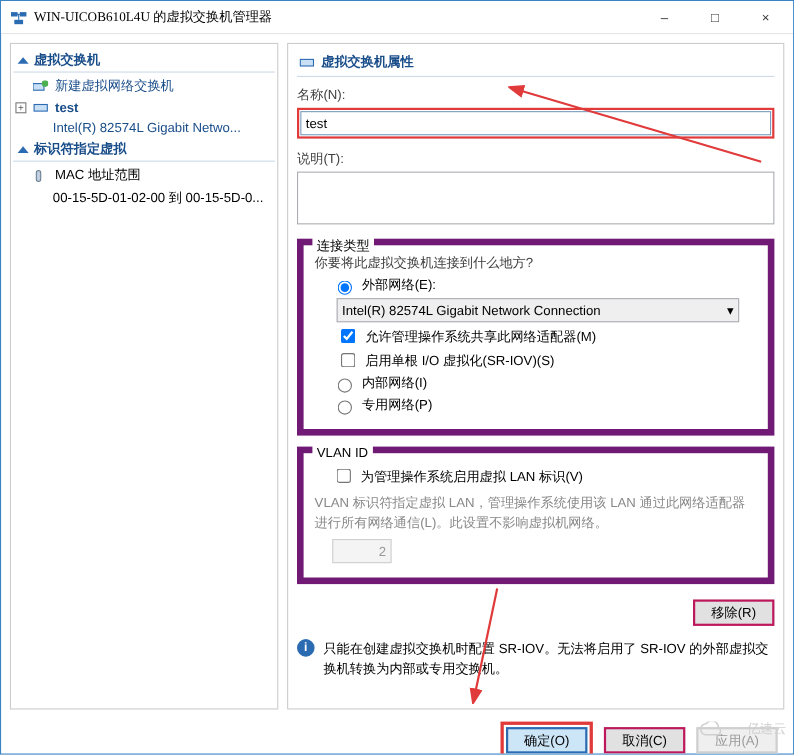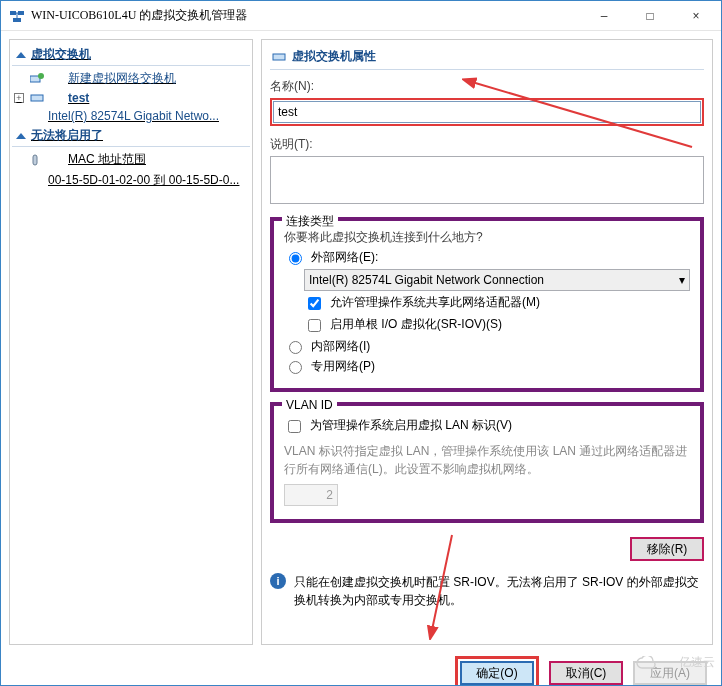--- a/index.html
+++ b/index.html
@@ -2,37 +2,37 @@
 <html><head>
 <meta charset="utf-8">
 <style>
 * { box-sizing: border-box; font-family: "Microsoft YaHei", "Segoe UI", sans-serif; font-size: 12px; }
 body { margin: 0; background: #fff; width: 722px; height: 686px; overflow: hidden; border: 1px solid #3a84c5; position: relative; }
 .titlebar { height: 30px; display: flex; align-items: center; padding: 0 2px 0 8px; background: #fff; border-bottom: 1px solid #e5e5e5; }
 .titlebar .icon { width: 16px; height: 16px; margin-right: 6px; }
 .titlebar .title { flex: 1; color: #000; font-family: Liberation Serif, serif; }
 .winbtn { width: 46px; height: 30px; display: flex; align-items: center; justify-content: center; color: #333; }
 .body { display: flex; height: 622px; padding: 8px; gap: 8px; }
-.left { width: 244px; border: 1px solid #ccc; padding: 4px 2px 2px 2px; overflow: hidden; text-decoration: underline; }
+.left { width: 244px; border: 1px solid #ccc; padding: 4px 2px 2px 2px; overflow: hidden; }
 .right { flex: 1; border: 1px solid #ccc; padding: 6px 8px 8px 8px; position: relative; display: flex; flex-direction: column; }
 .sectionhdr { display: flex; align-items: center; gap: 5px; color: #1a4e8a; font-weight: bold; padding: 2px 4px; border-bottom: 1px solid #ccd9e8; margin-bottom: 2px; }
 .chevr { width: 0; height: 0; border-left: 5px solid transparent; border-right: 5px solid transparent; border-bottom: 6px solid #2b6bb2; }
-.treeitem { display: flex; align-items: center; gap: 24px; padding: 2px 2px 2px 18px; color: #1a4e8a; white-space: nowrap; overflow: hidden; text-overflow: ellipsis; }
+.treeitem { display: flex; align-items: center; gap: 6px; padding: 2px 2px 2px 18px; color: #1a4e8a; white-space: nowrap; overflow: hidden; text-overflow: ellipsis; }
 .treeitem.sub { padding-left: 36px; }
 .tree-row { display: flex; align-items: center; }
 .plusbox { width: 10px; height: 10px; border: 1px solid #7a7a7a; font-size: 9px; line-height: 8px; text-align: center; color: #555; margin-left: 2px; margin-right: 2px; }
 .icn { width: 14px; height: 12px; display: inline-block; }
 .prop-title { display: flex; align-items: center; gap: 6px; color: #1a4e8a; font-weight: bold; padding: 2px 0 4px 2px; border-bottom: 1px solid #ccd9e8; margin-bottom: 8px; }
 .lbl { color: #404040; margin-bottom: 3px; }
 .name-input { width: 100%; height: 22px; padding: 2px 4px; border: 1px solid #7a9bbd; }
 .name-wrap { border: 2px solid #e03a3a; padding: 1px; margin-bottom: 10px; }
 .desc-area { width: 100%; height: 48px; resize: none; border: 1px solid #abadb3; padding: 2px 4px; }
-.groupbox { border: 4px solid #701a75; padding: 8px 10px 10px 10px; margin-top: 10px; position: relative; }
+.groupbox { border: 6px solid #701a75; padding: 8px 10px 10px 10px; margin-top: 10px; position: relative; }
 .groupbox .legend { position: absolute; top: -8px; left: 8px; background: #fff; padding: 0 4px; color: #000; }
-.row { display: flex; align-items: flex-start; gap: 6px; margin: 3px 0; }
+.row { display: flex; align-items: flex-end; gap: 6px; margin: 3px 16px; }
 .indent { margin-left: 20px; }
 .select { width: 100%; height: 22px; border: 1px solid #abadb3; background: #efefef; padding: 0 4px; display: flex; align-items: center; justify-content: space-between; color: #000; }
 .chk, .rdo { width: 13px; height: 13px; }
 .hint { color: #888; margin-top: 6px; line-height: 1.5; }
 .numbox { width: 54px; height: 22px; border: 1px solid #cfcfcf; background: #f4f4f4; color: #9a9a9a; display: flex; align-items: center; justify-content: flex-end; padding-right: 4px; }
 .btn { min-width: 74px; height: 24px; border: 2px solid #be185d; background: #e1e1e1; display: inline-flex; align-items: center; justify-content: center; padding: 0 12px; }
 .remove-row { display: flex; justify-content: flex-end; margin-top: 14px; }
 .info-row { display: flex; gap: 8px; margin-top: 12px; align-items: flex-start; line-height: 1.5; }
 .info-icon { width: 16px; height: 16px; border-radius: 50%; background: #2b6bb2; color: #fff; font-weight: bold; display: flex; align-items: center; justify-content: center; flex-shrink: 0; font-size: 11px; }
 .footer { height: 40px; display: flex; align-items: center; justify-content: flex-end; gap: 10px; padding: 0 14px; }
@@ -85,21 +85,21 @@
               <rect x="1" y="3" width="12" height="6" fill="#c8dff5" stroke="#2b6bb2"></rect>
             </svg></span>
         <span>test</span>
       </div>
     </div>
     <div class="treeitem sub">
       <span>Intel(R) 82574L Gigabit Netwo...</span>
     </div>
     <div class="sectionhdr">
       <span class="chevr"></span>
-      <span>无法将启用了</span>
+      <span>标识符指定虚拟</span>
     </div>
     <div class="treeitem">
       <span class="icn"><svg viewBox="0 0 14 12">
             <rect x="3" y="1" width="4" height="10" rx="2" fill="#bfcddc" stroke="#6a7f95"></rect>
           </svg></span>
       <span style="color:#000">MAC 地址范围</span>
     </div>
     <div class="treeitem sub" style="color:#000">
       <span>00-15-5D-01-02-00 到 00-15-5D-0...</span>
     </div>

